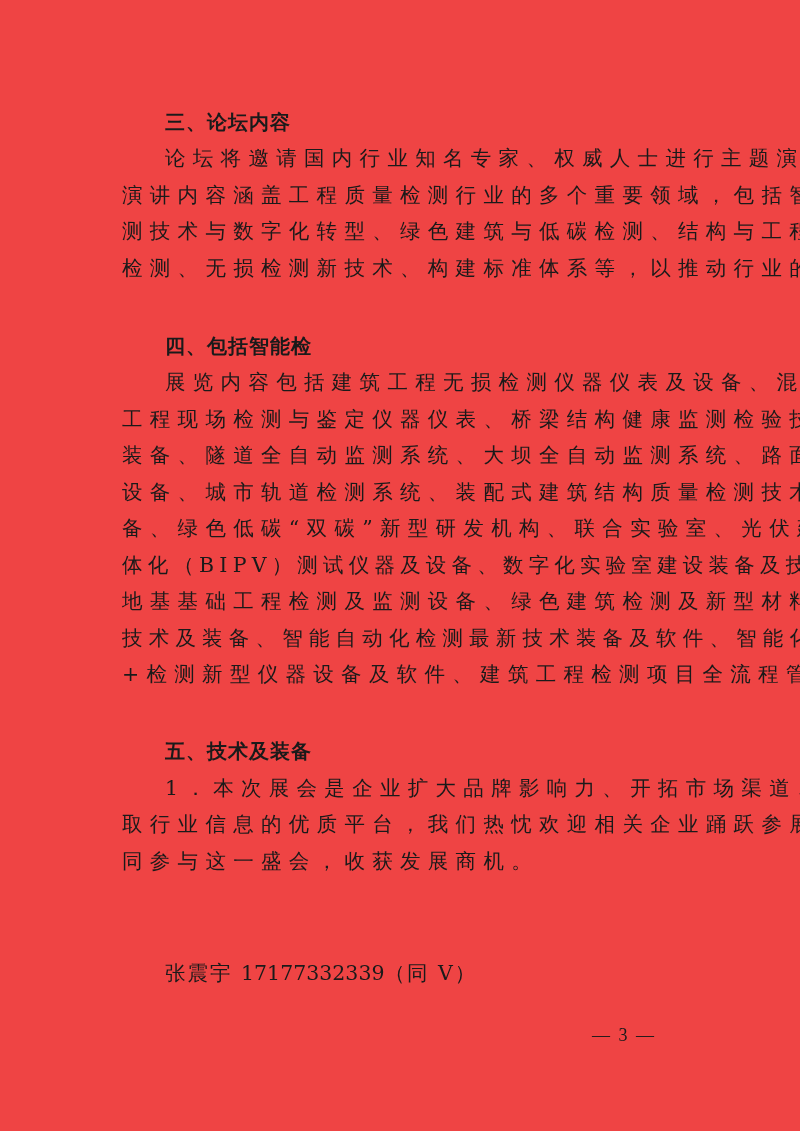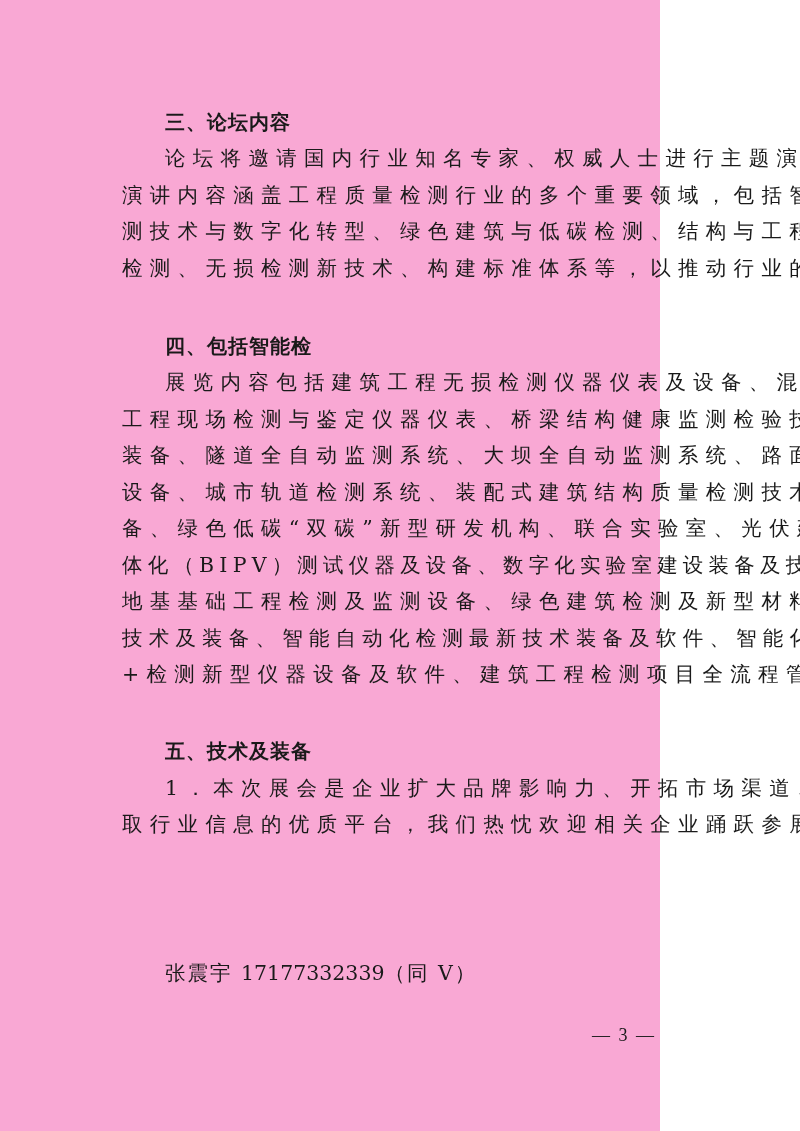--- a/index.html
+++ b/index.html
@@ -1,18 +1,18 @@
 <!DOCTYPE html>
 <html><head>
 <meta charset="utf-8">
 <style>
   html, body { margin: 0; padding: 0; background: #ffffff; }
   body { width: 800px; height: 1131px; position: relative; overflow: hidden;
          font-family: "DejaVu Serif", "Liberation Serif", serif; color: #1a1a1a; }
-  .page { position: absolute; left: 0; top: 0; width: 660px; height: 1131px; background: #f9a8d4; }
+  .page { position: absolute; left: 0; top: 0; width: 800px; height: 1131px; background: #ef4444; }
   .line { position: absolute; left: 122px; width: 560px; height: 36px;
           font-size: 20.5px; line-height: 36px; white-space: nowrap;
           letter-spacing: 7.3px; }
   .indent { left: 165px; width: 517px; }
   .heading { font-family: "DejaVu Sans", "Liberation Sans", sans-serif; font-weight: bold;
              letter-spacing: 1px; font-size: 20px; }
   .contact { letter-spacing: 2px; }
   .pagenum { position: absolute; left: 592px; top: 1020px; font-size: 18px; line-height: 30px;
              letter-spacing: 2px; font-family: "Liberation Serif", serif; }
 </style>
@@ -34,20 +34,21 @@
   <div class="line" style="top:474px">设备、城市轨道检测系统、装配式建筑结构质量检测技术及设</div>
   <div class="line" style="top:510px">备、绿色低碳“双碳”新型研发机构、联合实验室、光伏建筑一</div>
   <div class="line" style="top:547px;letter-spacing:5.2px">体化（BIPV）测试仪器及设备、数字化实验室建设装备及技术、</div>
   <div class="line" style="top:583px">地基基础工程检测及监测设备、绿色建筑检测及新型材料检测</div>
   <div class="line" style="top:620px;letter-spacing:6.2px">技术及装备、智能自动化检测最新技术装备及软件、智能化 AI</div>
   <div class="line" style="top:656px">+检测新型仪器设备及软件、建筑工程检测项目全流程管理系</div>
 
   <div class="line indent heading" style="top:733px">五、技术及装备</div>
   <div class="line indent" style="top:770px">1．本次展会是企业扩大品牌影响力、开拓市场渠道、获</div>
   <div class="line" style="top:806px">取行业信息的优质平台，我们热忱欢迎相关企业踊跃参展，共</div>
+  <div class="line" style="top:843px">同参与这一盛会，收获发展商机。</div>
 
   <div class="line indent contact" style="top:955px">
     <span>张震宇</span>
     <span style="letter-spacing:0">17177332339</span><span>（同 V）</span>
   </div>
 
   <div class="pagenum">— 3 —</div>
 </div>
 
 </body></html>

